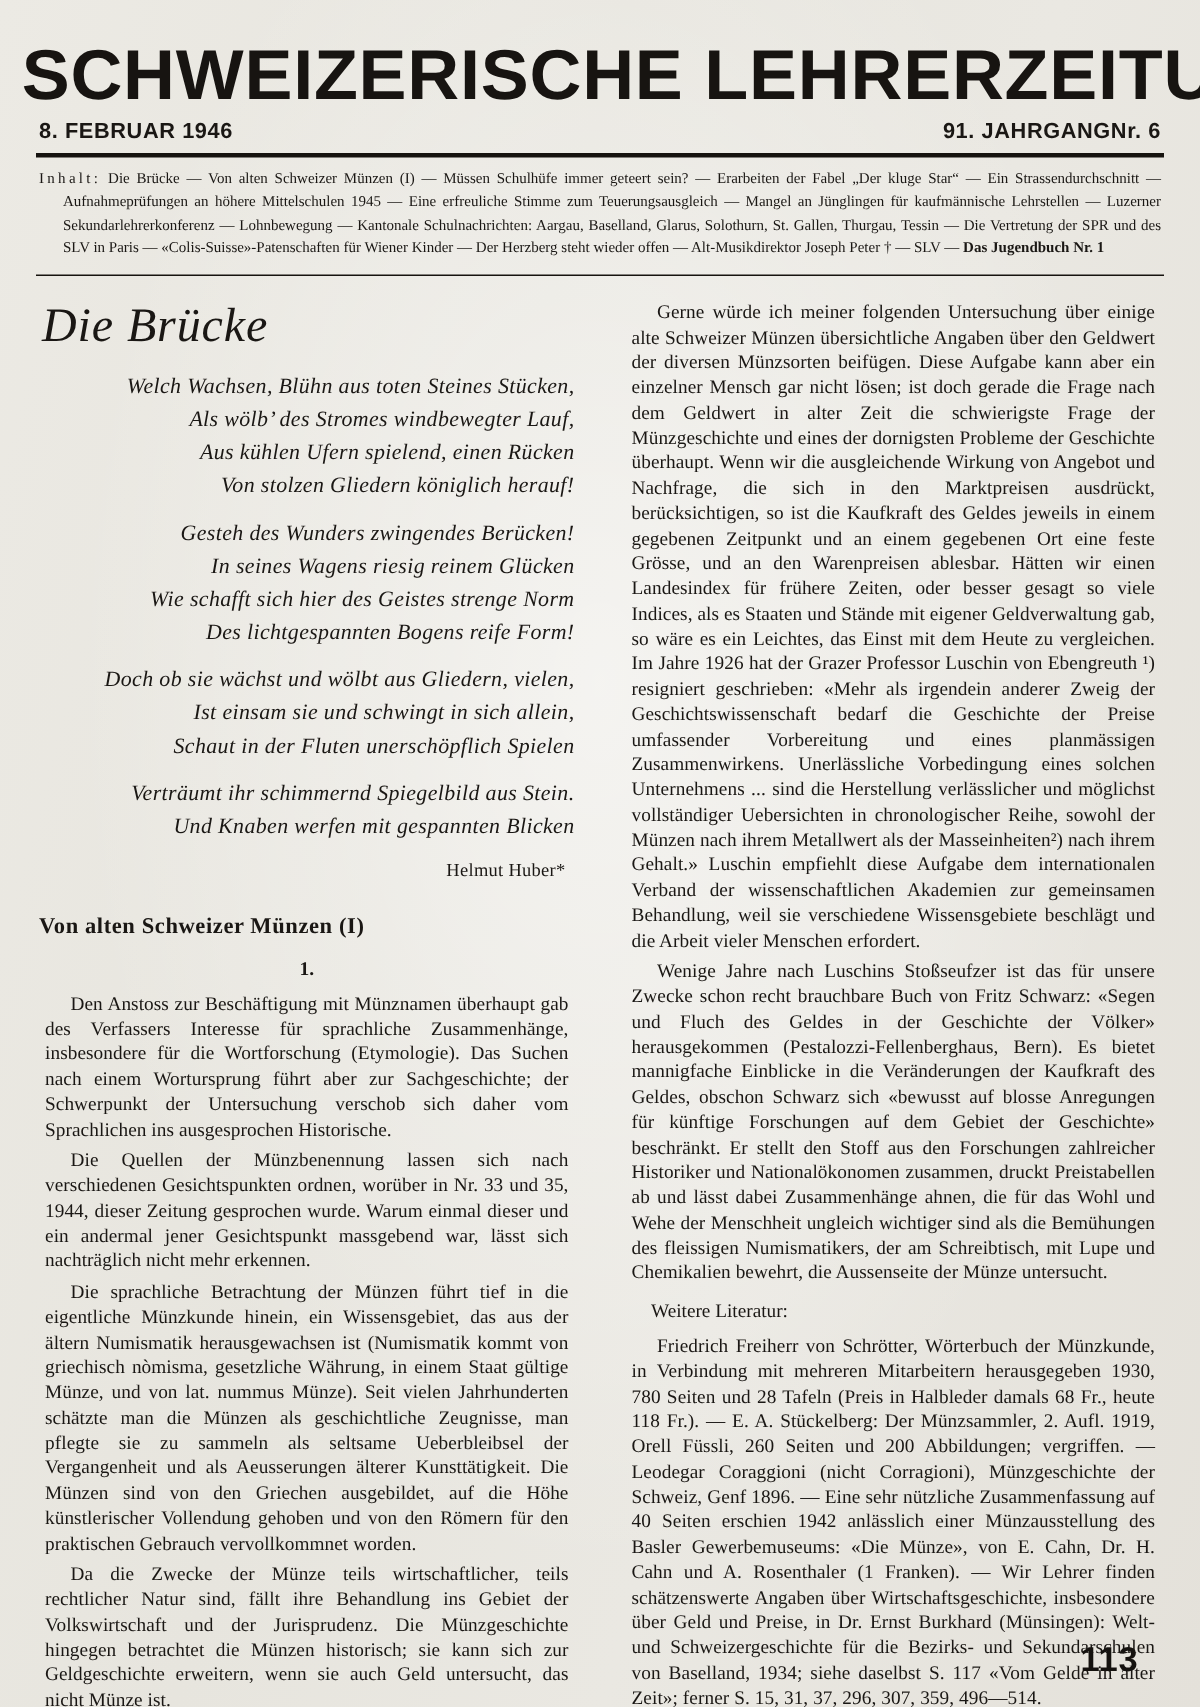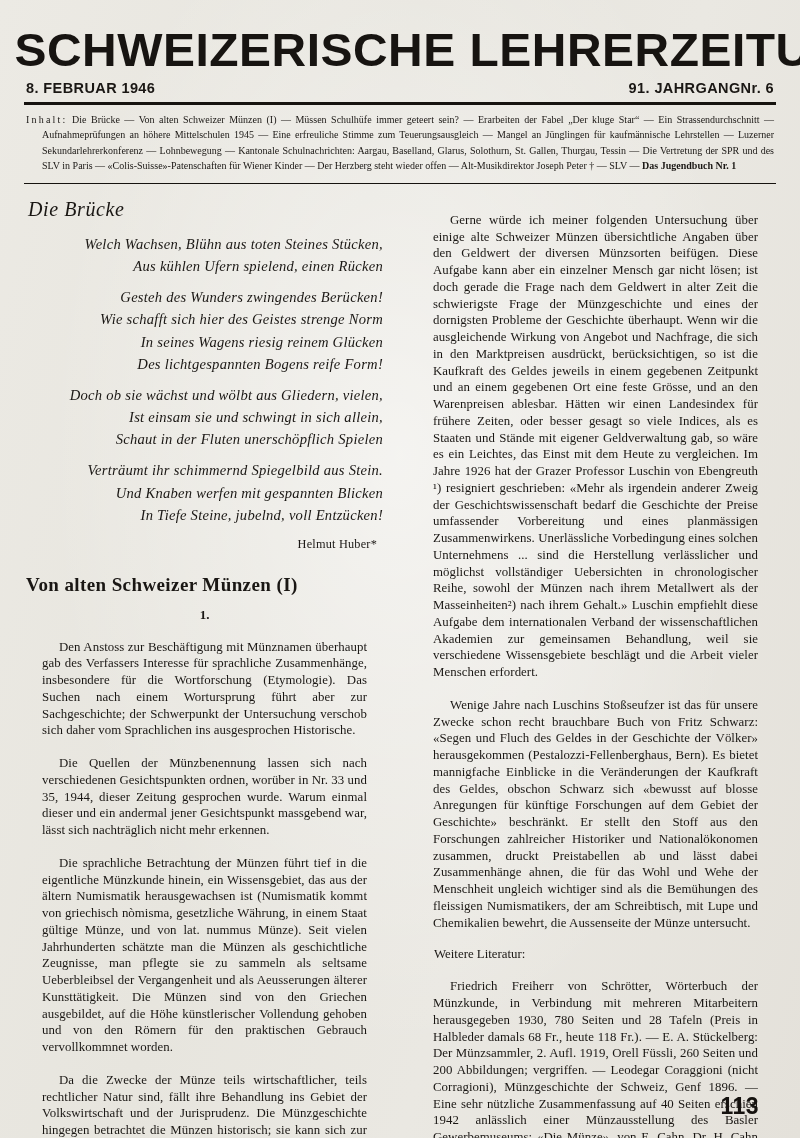--- a/index.html
+++ b/index.html
@@ -95,21 +95,21 @@
     width: 50%;
     box-sizing: border-box;
   }
   .col-left  { padding-right: 17px; }
   .col-right { padding-left: 17px; }
 
   
   .poem-title {
     font-family: "Liberation Serif", "DejaVu Serif", serif;
     font-style: italic;
-    font-size: 20px;
+    font-size: 32px;
     letter-spacing: 0.6px;
     margin: 2px 0 12px 2px;
   }
   .poem {
     font-style: italic;
     font-size: 14.6px;
     line-height: 1.52;
     margin-left: 20px;
     letter-spacing: 0.25px;
   }
@@ -120,35 +120,35 @@
     font-style: normal;
     font-size: 12.3px;
     margin: 4px 6px 0 0;
     letter-spacing: 0.2px;
   }
 
   
   .art-title {
     font-family: "Liberation Serif", "DejaVu Serif", serif;
     font-weight: bold;
-    font-size: 19px;
+    font-size: 15px;
     letter-spacing: 0.4px;
     margin: 20px 0 11px 0;
     white-space: nowrap;
   }
   .sect-num {
     text-align: center;
     font-weight: bold;
     font-size: 13px;
     margin: 0 0 7px 0;
   }
 
   
   p.body {
-    margin: 16px;
+    margin: 4px;
     font-size: 12.85px;
     line-height: 1.305;
     text-align: justify;
     text-indent: 17px;
     hyphens: manual;
     letter-spacing: 0.05px;
   }
   .subhead {
     margin: 10px 0 7px 0;
     font-size: 12.85px;
@@ -192,37 +192,38 @@
 
   <div class="columns">
 
     <div class="col col-left">
 
       <div class="poem-title">Die Brücke</div>
 
       <div class="poem">
         <div class="stanza">
           <div>Welch Wachsen, Blühn aus toten Steines Stücken,</div>
+          <div>Als wölb’ des Stromes windbewegter Lauf,</div>
           <div>Aus kühlen Ufern spielend, einen Rücken</div>
+          <div>Von stolzen Gliedern königlich herauf!</div>
         </div>
         <div class="stanza">
           <div>Gesteh des Wunders zwingendes Berücken!</div>
+          <div>In seines Wagens riesig reinem Glücken</div>
           <div>Wie schafft sich hier des Geistes strenge Norm</div>
-          <div>In seines Wagens riesig reinem Glücken</div>
           <div>Des lichtgespannten Bogens reife Form!</div>
         </div>
         <div class="stanza">
           <div>Doch ob sie wächst und wölbt aus Gliedern, vielen,</div>
           <div>Ist einsam sie und schwingt in sich allein,</div>
           <div>Schaut in der Fluten unerschöpflich Spielen</div>
         </div>
         <div class="stanza">
           <div>Verträumt ihr schimmernd Spiegelbild aus Stein.</div>
           <div>Und Knaben werfen mit gespannten Blicken</div>
-          <div>In Tiefe Steine, jubelnd, voll Entzücken!</div>
         </div>
         <div class="poem-sig">Helmut Huber*</div>
       </div>
 
       <div class="art-title">Von alten Schweizer Münzen (I)</div>
       <div class="sect-num">1.</div>
 
       <p class="body">Den Anstoss zur Beschäftigung mit Münznamen überhaupt gab des Verfassers Interesse für sprachliche Zusammenhänge, insbesondere für die Wortforschung (Etymologie). Das Suchen nach einem Wortursprung führt aber zur Sachgeschichte; der Schwerpunkt der Untersuchung verschob sich daher vom Sprachlichen ins ausgesprochen Historische.</p>
       <p class="body">Die Quellen der Münzbenennung lassen sich nach verschiedenen Gesichtspunkten ordnen, worüber in Nr. 33 und 35, 1944, dieser Zeitung gesprochen wurde. Warum einmal dieser und ein andermal jener Gesichtspunkt massgebend war, lässt sich nachträglich nicht mehr erkennen.</p>
       <p class="body">Die sprachliche Betrachtung der Münzen führt tief in die eigentliche Münzkunde hinein, ein Wissensgebiet, das aus der ältern Numismatik herausgewachsen ist (Numismatik kommt von griechisch nòmisma, gesetzliche Währung, in einem Staat gültige Münze, und von lat. nummus Münze). Seit vielen Jahrhunderten schätzte man die Münzen als geschichtliche Zeugnisse, man pflegte sie zu sammeln als seltsame Ueberbleibsel der Vergangenheit und als Aeusserungen älterer Kunsttätigkeit. Die Münzen sind von den Griechen ausgebildet, auf die Höhe künstlerischer Vollendung gehoben und von den Römern für den praktischen Gebrauch vervollkommnet worden.</p>

